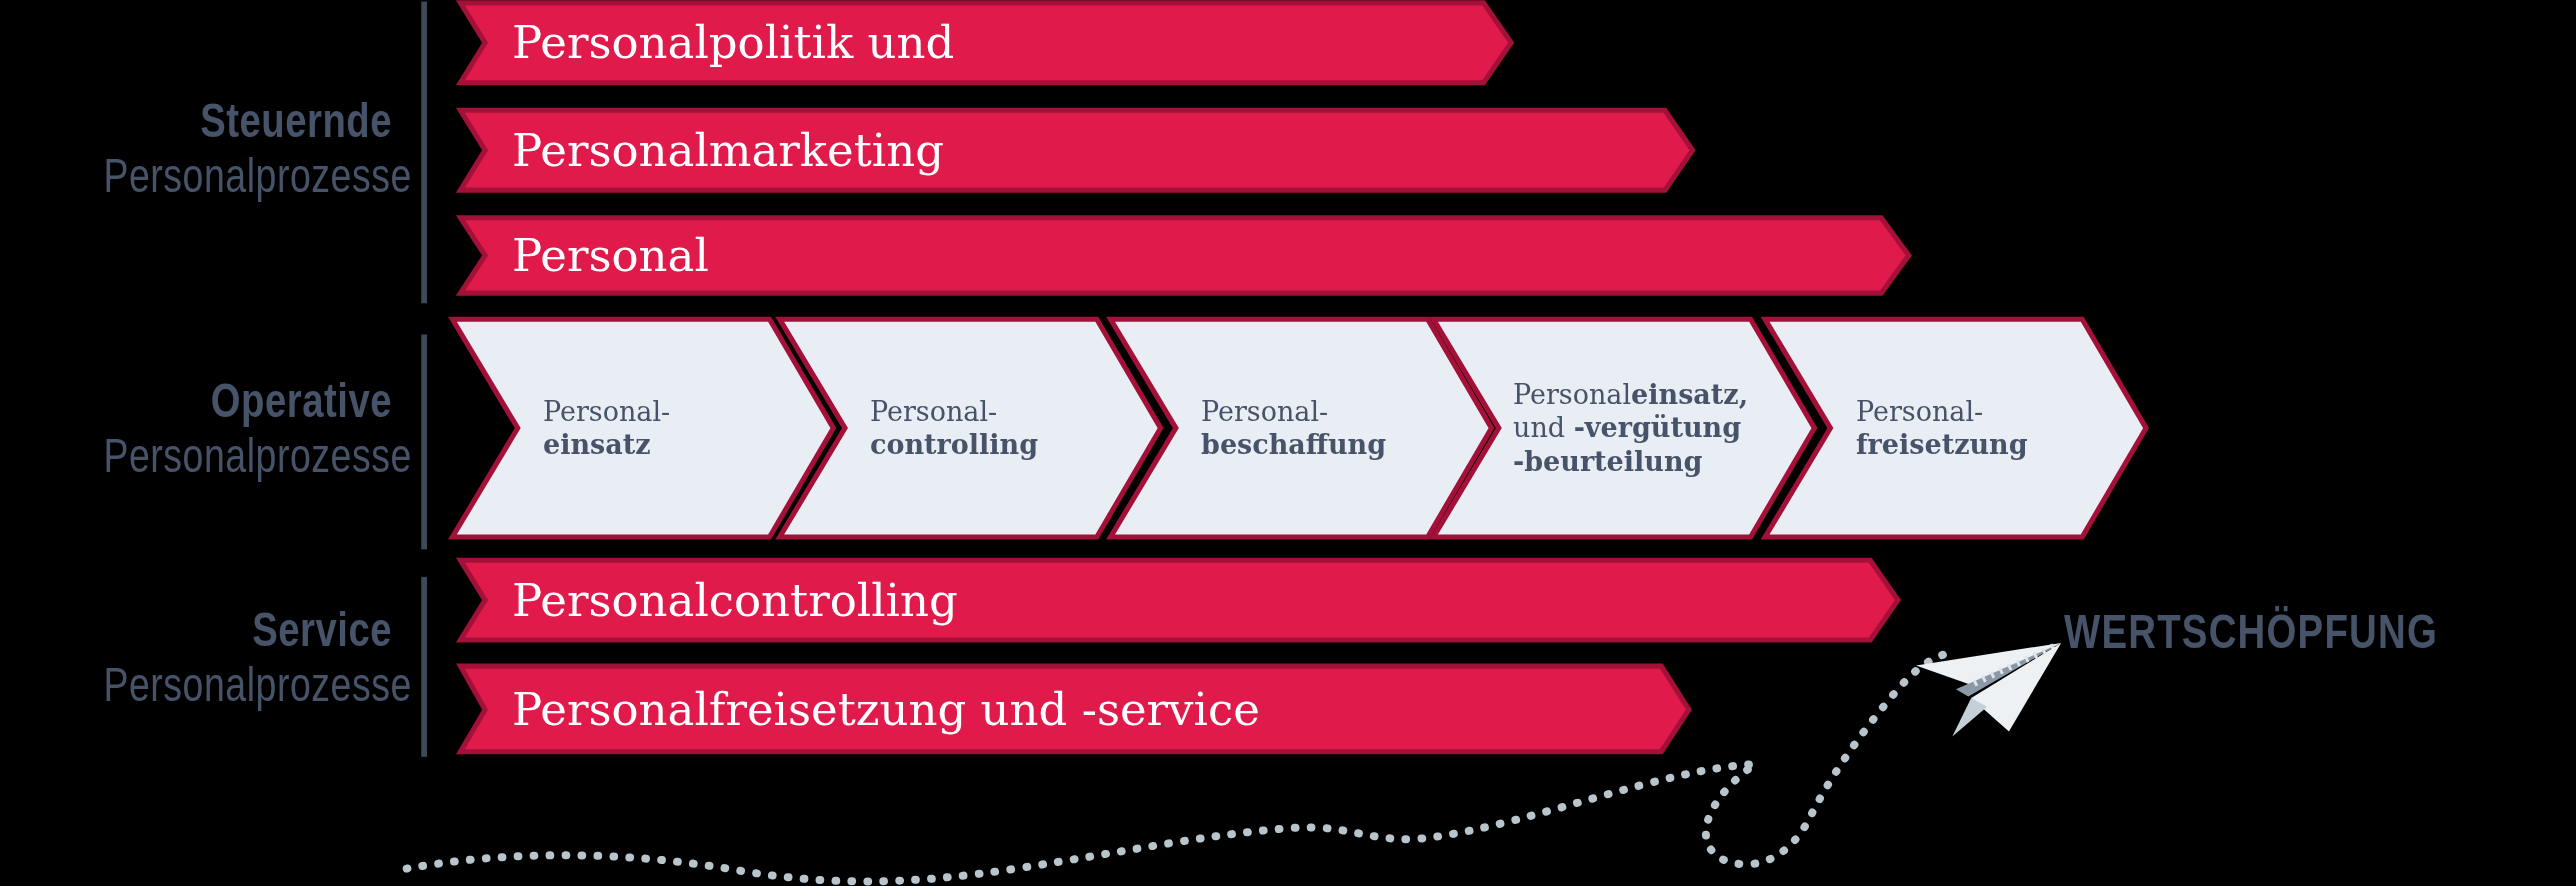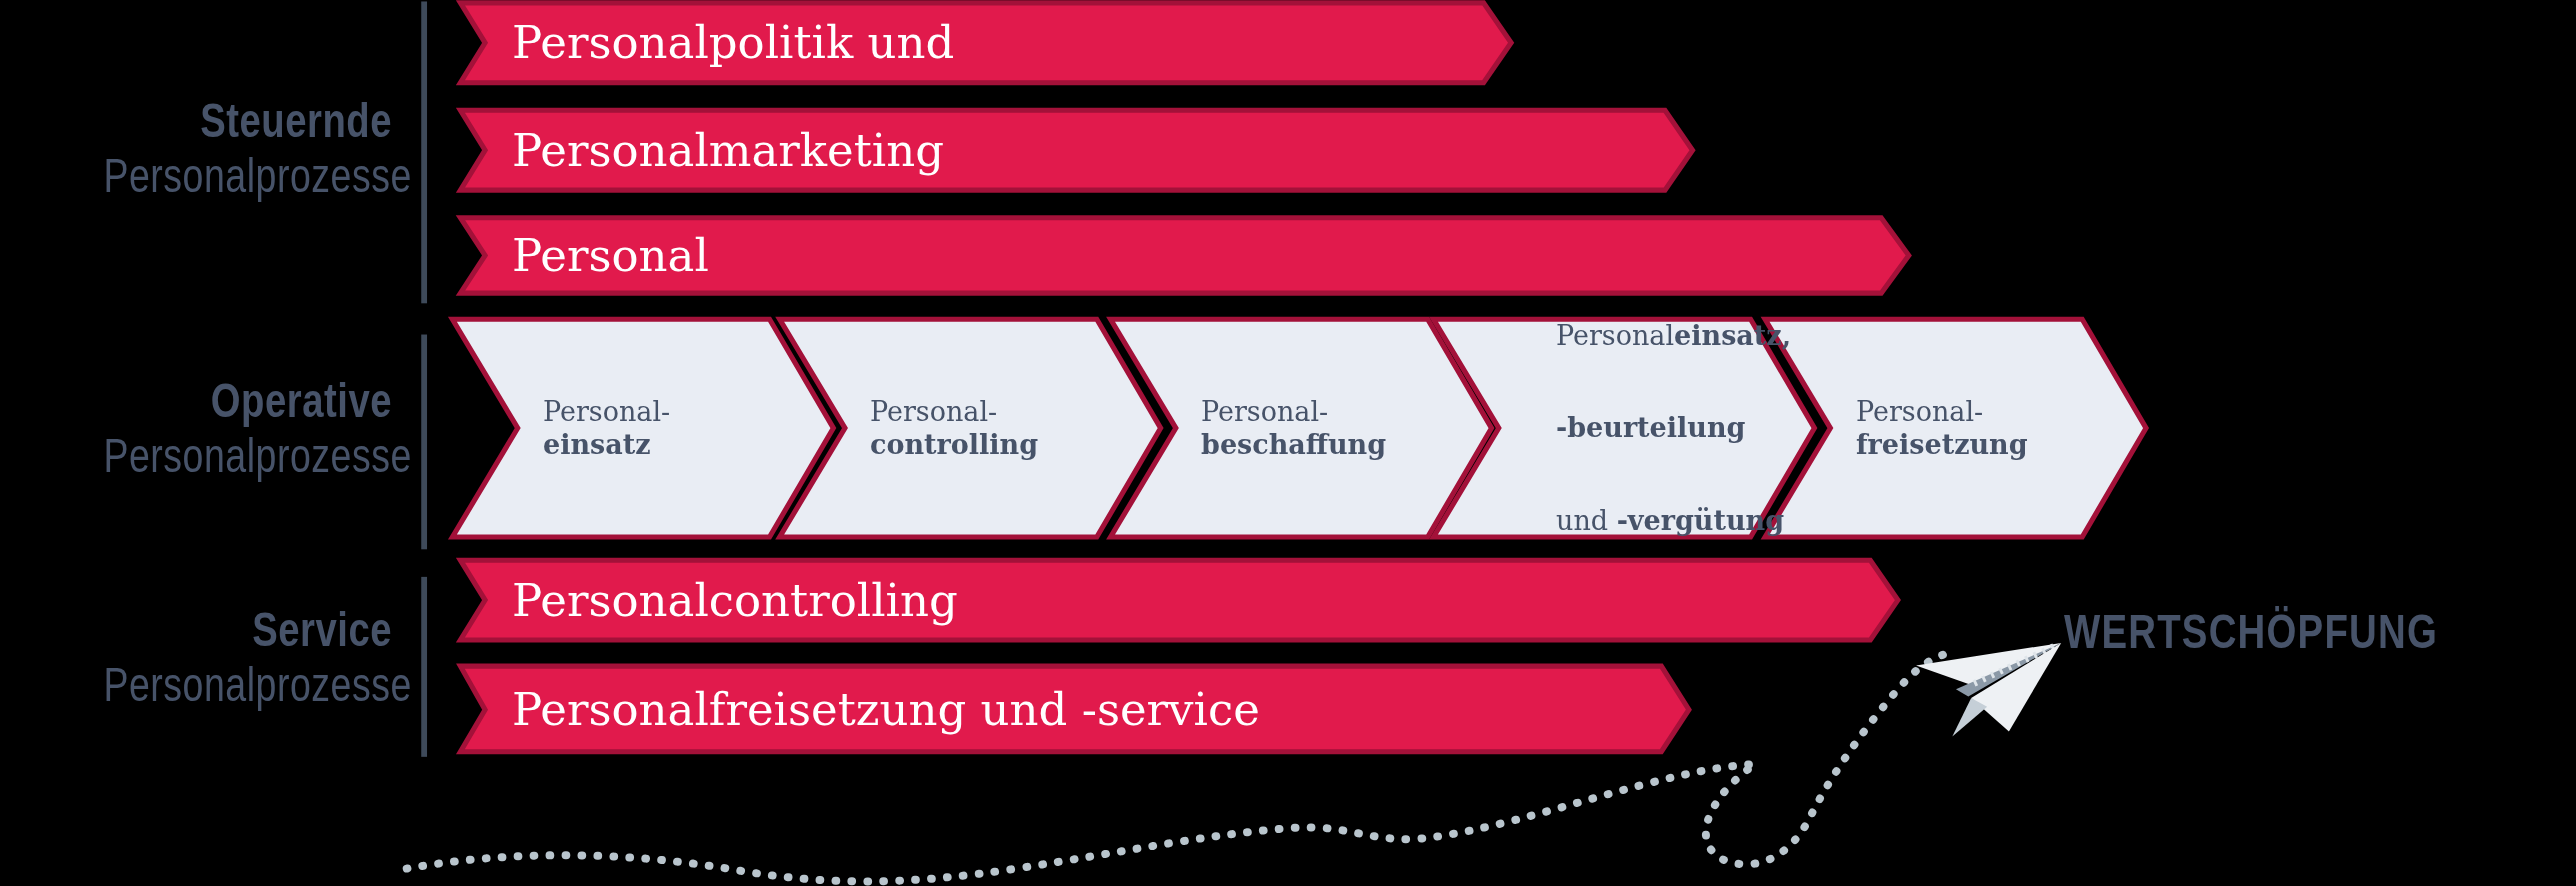--- a/index.html
+++ b/index.html
@@ -136,24 +136,24 @@
     <div><span class="b">einsatz</span></div>
   </div>
   <div class="chev-text" style="left:870px;">
     <div><span>Personal-</span></div>
     <div><span class="b">controlling</span></div>
   </div>
   <div class="chev-text" style="left:1201px;">
     <div><span>Personal-</span></div>
     <div><span class="b">beschaffung</span></div>
   </div>
-  <div class="chev-text" style="left:1556px;width:276px;justify-content:space-between;">
+  <div class="chev-text" style="left:1513px;width:276px;">
     <div><span>Personal</span><span class="b">einsatz,</span></div>
+    <div><span>und </span><span class="b">-vergütung</span></div>
     <div><span class="b">-beurteilung</span></div>
-    <div><span>und </span><span class="b">-vergütung</span></div>
   </div>
   <div class="chev-text" style="left:1856px;">
     <div><span>Personal-</span></div>
     <div><span class="b">freisetzung</span></div>
   </div>
 
   <div class="value-label">WERTSCHÖPFUNG</div>
 
 </div>
 

